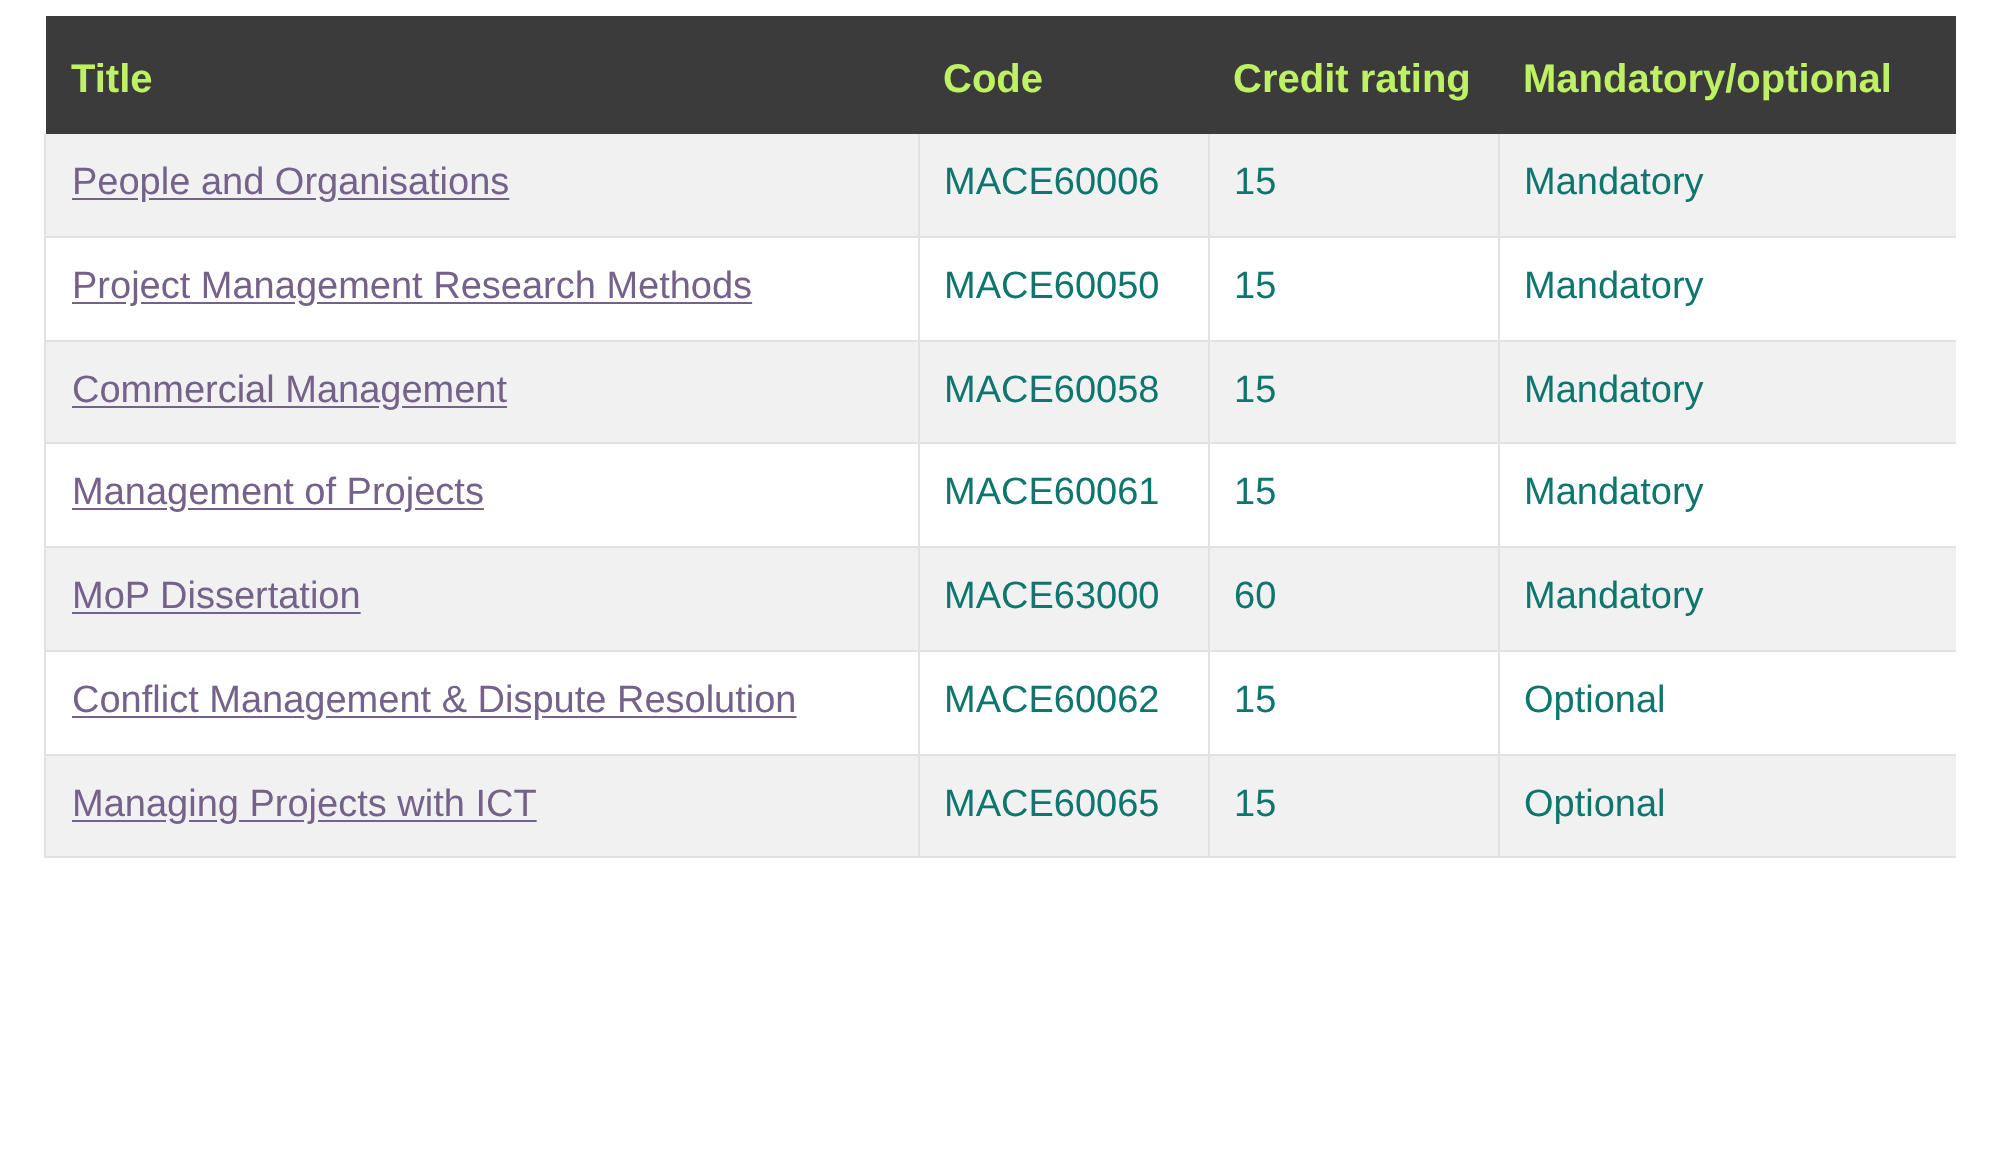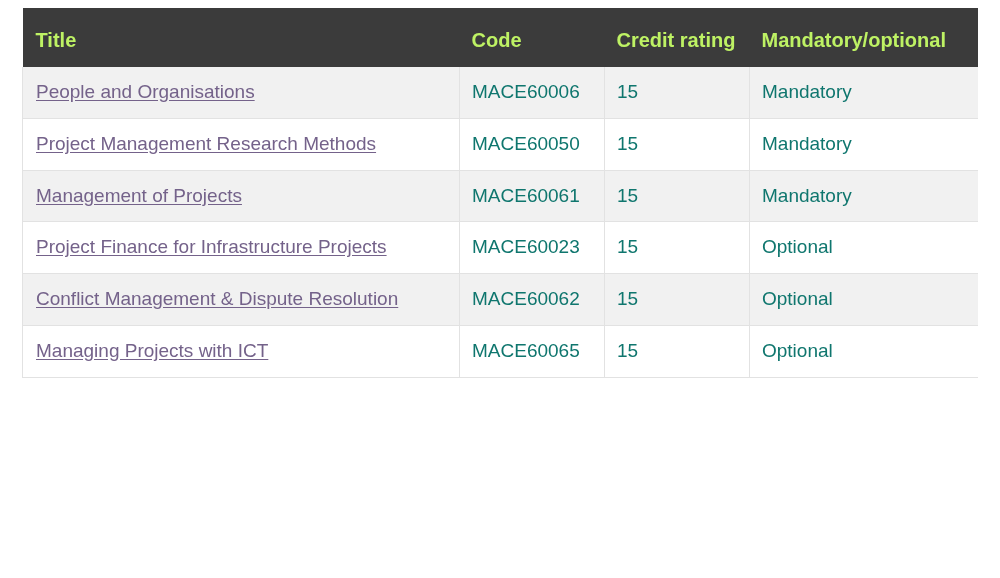--- a/index.html
+++ b/index.html
@@ -106,30 +106,36 @@
             <td class="cell-credit">15</td>
             <td class="cell-mand">Mandatory</td>
           </tr>
           <tr>
             <td class="cell-title"><a>Project Management Research Methods</a></td>
             <td class="cell-code">MACE60050</td>
             <td class="cell-credit">15</td>
             <td class="cell-mand">Mandatory</td>
           </tr>
           <tr>
+            <td class="cell-title"><a>Commercial Management</a></td>
+            <td class="cell-code">MACE60058</td>
+            <td class="cell-credit">15</td>
+            <td class="cell-mand">Mandatory</td>
+          </tr>
+          <tr>
             <td class="cell-title"><a>Management of Projects</a></td>
             <td class="cell-code">MACE60061</td>
             <td class="cell-credit">15</td>
             <td class="cell-mand">Mandatory</td>
           </tr>
           <tr>
-            <td class="cell-title"><a>Project Finance for Infrastructure Projects</a></td>
-            <td class="cell-code">MACE60023</td>
-            <td class="cell-credit">15</td>
-            <td class="cell-mand">Optional</td>
+            <td class="cell-title"><a>MoP Dissertation</a></td>
+            <td class="cell-code">MACE63000</td>
+            <td class="cell-credit">60</td>
+            <td class="cell-mand">Mandatory</td>
           </tr>
           <tr>
             <td class="cell-title"><a>Conflict Management &amp; Dispute Resolution</a></td>
             <td class="cell-code">MACE60062</td>
             <td class="cell-credit">15</td>
             <td class="cell-mand">Optional</td>
           </tr>
           <tr>
             <td class="cell-title"><a>Managing Projects with ICT</a></td>
             <td class="cell-code">MACE60065</td>

